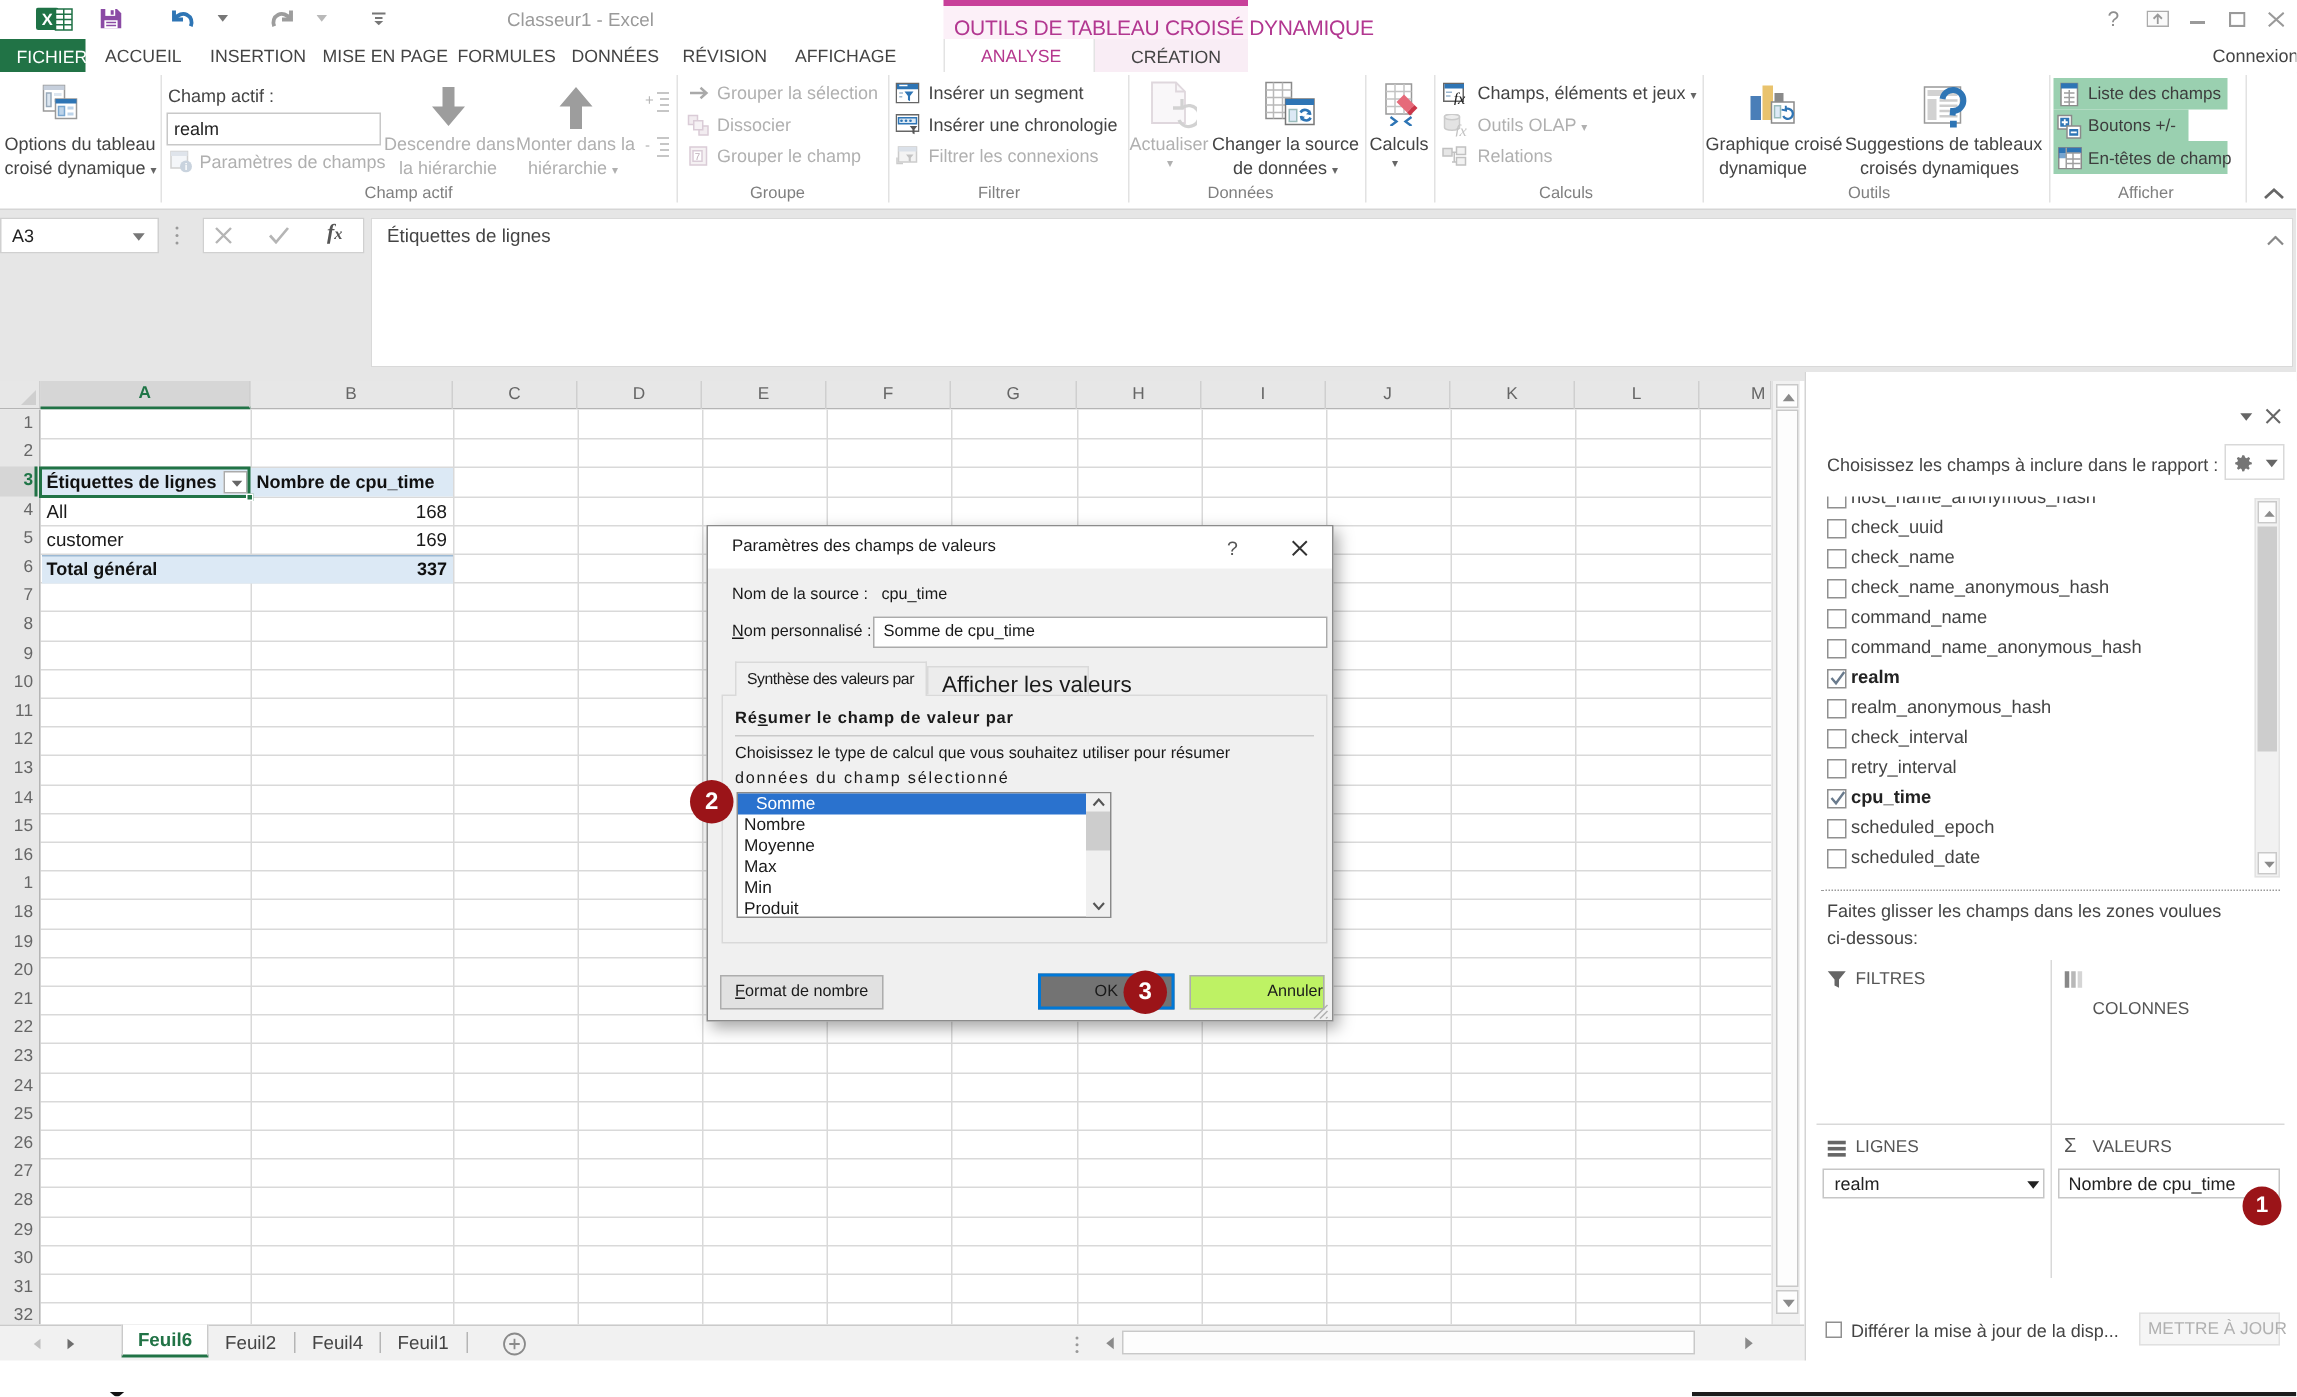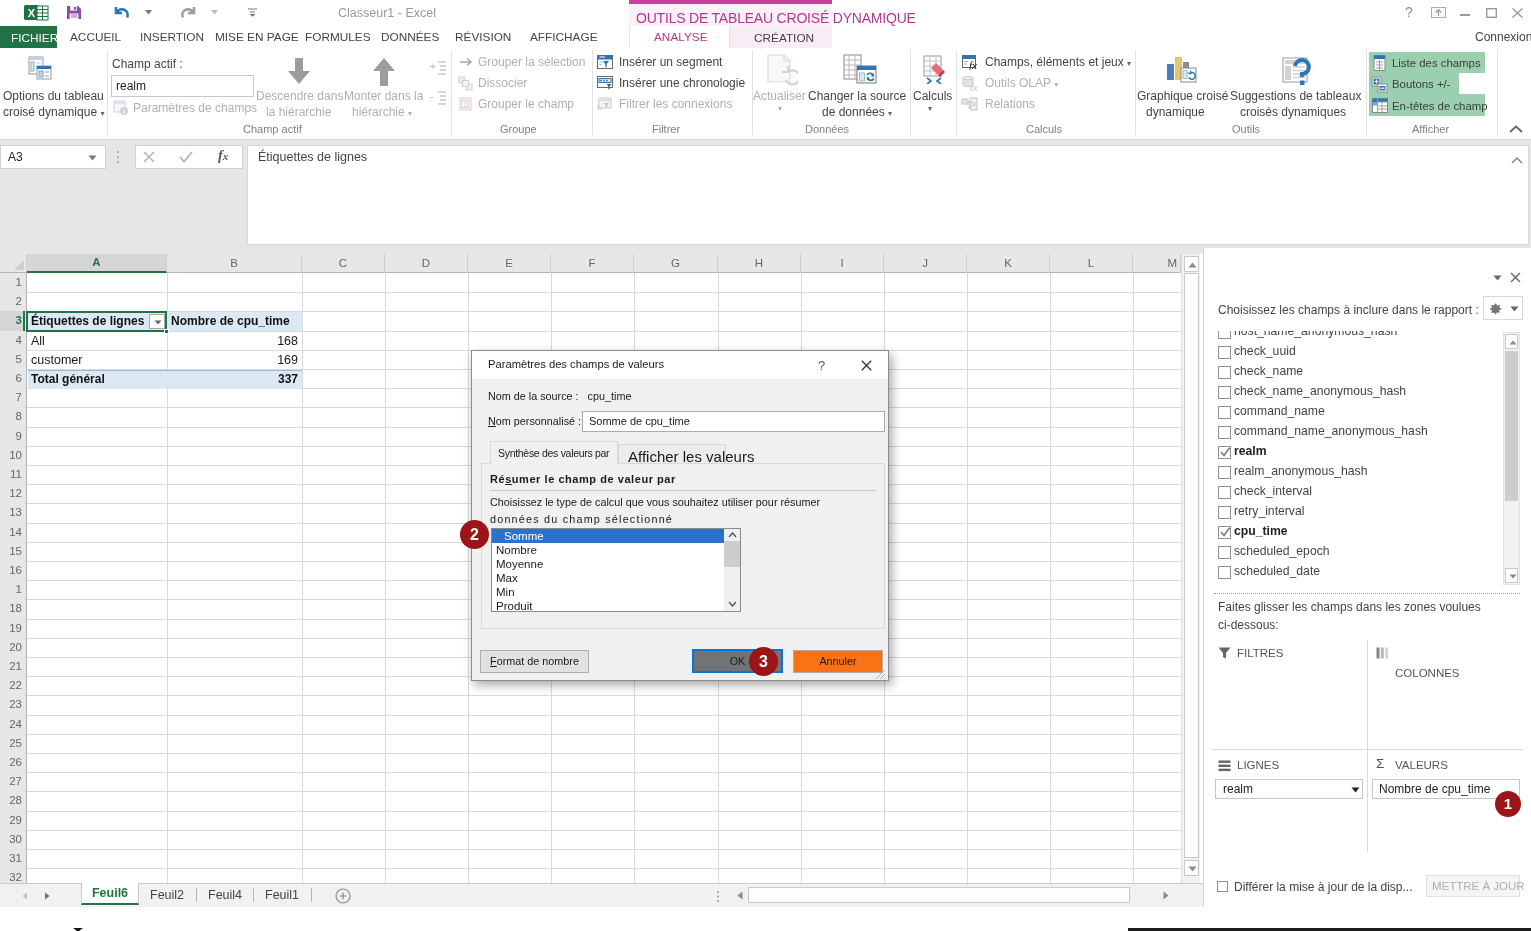--- a/index.html
+++ b/index.html
@@ -667,21 +667,21 @@
           </svg>
         <div class="abs" style="left:0;top:12px;width:16px;height:26px;background:#cdcdcd;"></div>
         <svg style="position:absolute;left:4px;top:72px;" width="9" height="6" viewBox="0 0 9 6">
             <path d="M1 1 L4.5 5 L8 1" stroke="#555" stroke-width="1.4" fill="none"></path>
           </svg>
       </div>
     </div>
 
     <div class="abs" style="left:8px;top:299px;width:109px;height:23px;background:#e1e1e1;border:1px solid #adadad;text-align:center;line-height:21px;"><u>F</u>ormat de nombre</div>
     <div class="abs" style="left:220px;top:298px;width:91px;height:24px;background:#737373;border:2px solid #0078d7;text-align:center;line-height:20px;">OK</div>
-    <div class="abs" style="left:321px;top:299px;width:90px;height:23px;background:#f97316;border:1px solid #adadad;text-align:center;line-height:21px;">Annuler</div>
+    <div class="abs" style="left:321px;top:299px;width:90px;height:23px;background:#bef264;border:1px solid #adadad;text-align:right;line-height:21px;">Annuler</div>
     <svg class="abs" style="left:403px;top:318px;" width="11" height="11" viewBox="0 0 11 11">
         <path d="M10 1 L1 10 M10 5 L5 10 M10 9 L9 10" stroke="#b0b0b0" stroke-width="1"></path>
       </svg>
   </div>
 
   <div class="abs" style="left:460px;top:520px;width:29px;height:29px;border-radius:50%;background:#9b1418;color:#fff;text-align:center;line-height:29px;font-size:16px;font-weight:bold;z-index:5;">2</div>
   <div class="abs" style="left:749px;top:647px;width:29px;height:29px;border-radius:50%;background:#9b1418;color:#fff;text-align:center;line-height:29px;font-size:16px;font-weight:bold;z-index:5;">3</div>
 
   <svg class="abs" style="left:72px;top:928px;" width="12" height="4" viewBox="0 0 12 5">
       <path d="M0 0 H12 L6 5 Z" fill="#111"></path>

